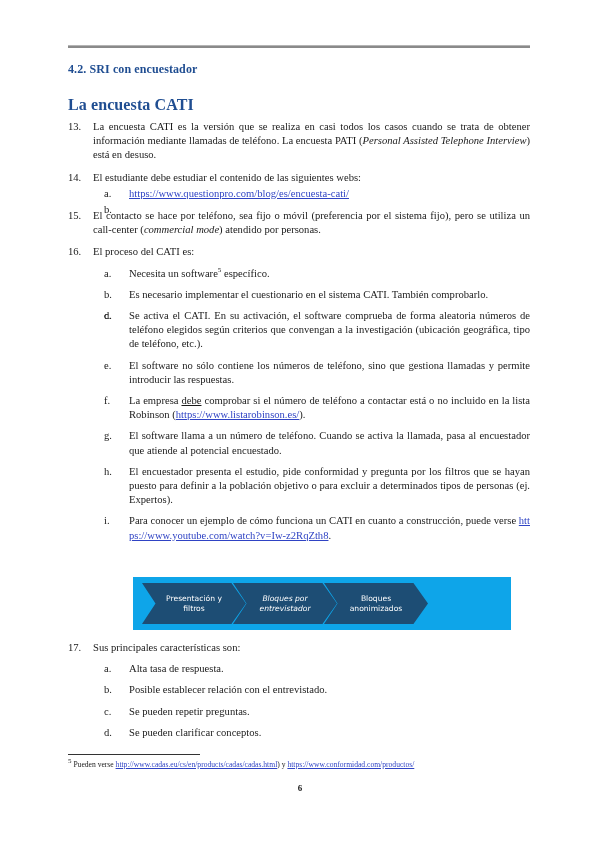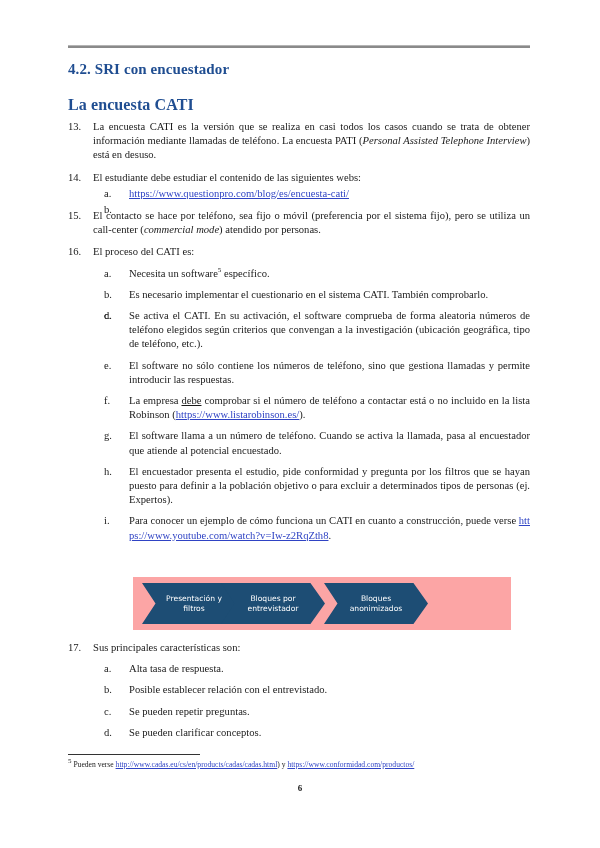--- a/index.html
+++ b/index.html
@@ -30,21 +30,21 @@
     background: #8a8a8a;
     border-top: 1px solid #b4b4b4;
   }
   .content {
     position: absolute;
     left: 68px;
     top: 62px;
     width: 462px;
   }
   h2.sec-heading {
-    font-size: 15px;
+    font-size: 12px;
     font-weight: bold;
     color: #1f4d91;
     margin: 0 0 0 0;
     line-height: 14px;
     letter-spacing: 0.1px;
   }
   h3.sub-heading {
     font-size: 16px;
     font-weight: bold;
     color: #1f4d91;
@@ -105,21 +105,21 @@
     vertical-align: super;
     line-height: 0;
   }
   
   .diagram-wrap {
     position: absolute;
     left: 133px;
     top: 577px;
     width: 378px;
     height: 53px;
-    background: #fca5a5;
+    background: #0ea5e9;
   }
   .diagram-inner {
     position: absolute;
     left: 0; top: 0;
     width: 378px;
     height: 53px;
   }
   .chev {
     position: absolute;
     top: 6px;
@@ -130,22 +130,22 @@
     line-height: 9.6px;
     text-align: center;
     display: flex;
     align-items: center;
     justify-content: center;
     box-sizing: border-box;
   }
   .chev .lbl { display: block; padding: 0 4px; }
   .c1 { left: 9px;   width: 104px; background: #1d4d74;
         clip-path: polygon(0 0, 86% 0, 100% 50%, 86% 100%, 0 100%, 13% 50%); }
-  .c2 { left: 88px; width: 104px; background: #1d4d74;
-        clip-path: polygon(0 0, 86% 0, 100% 50%, 86% 100%, 0 100%, 13% 50%); }
+  .c2 { left: 100px; width: 104px; background: #1d4d74;
+        clip-path: polygon(0 0, 86% 0, 100% 50%, 86% 100%, 0 100%, 13% 50%); font-style: italic; }
   .c3 { left: 191px; width: 104px; background: #1d4d74;
         clip-path: polygon(0 0, 86% 0, 100% 50%, 86% 100%, 0 100%, 13% 50%); }
   .c4 { left: 284px; width: 85px; background: #1d4d74;
         border: 1px solid #9fb4c4; }
   
   .footnote-rule {
     position: absolute;
     left: 68px;
     top: 754px;
     width: 132px;

